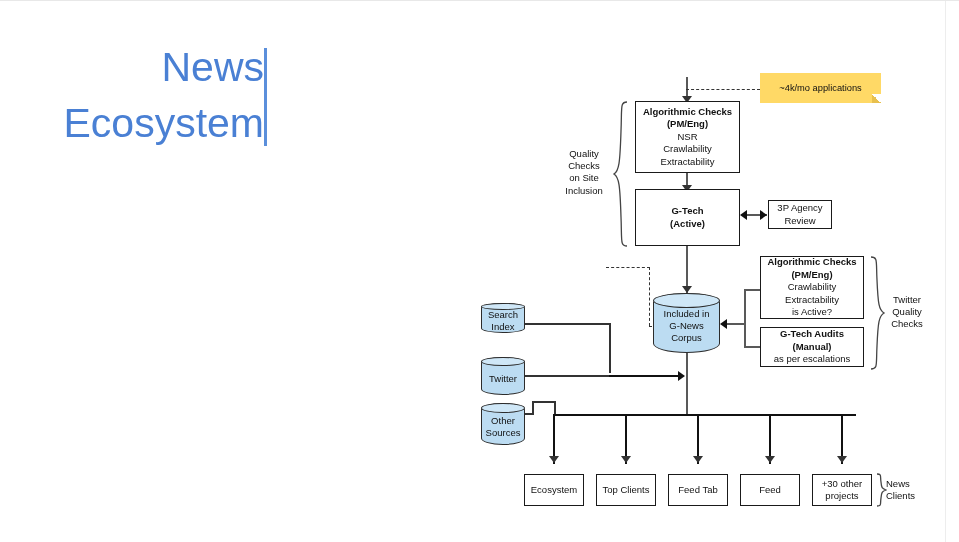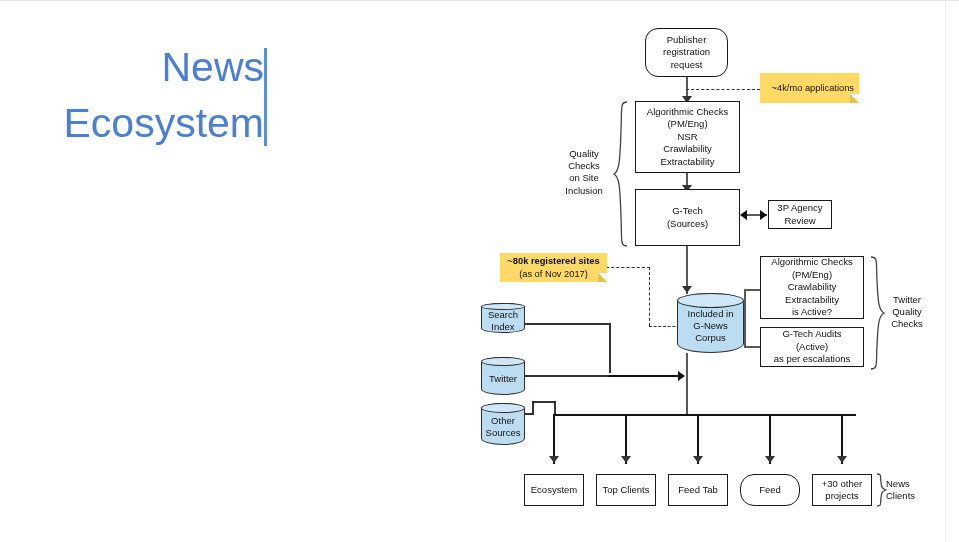--- a/index.html
+++ b/index.html
@@ -42,21 +42,21 @@
     background:#ffffff;
     border:1.4px solid #1a1a1a;
     color:#111;
     font-size:9.5px;
     line-height:12.4px;
     text-align:center;
     display:flex;flex-direction:column;justify-content:center;align-items:center;
     padding:2px 3px;
     white-space:pre-line;
   }
-  .node .hd{font-weight:normal;}
+  .node .hd{font-weight:bold;}
   .node.rounded{border-radius:13px;}
 
   
   .cyl{
     position:absolute;box-sizing:border-box;
     background:#bcdcf2;
     border:1.3px solid #2c2c2c;
     border-radius:50% / 16%;
     color:#111;font-size:9.5px;line-height:12px;text-align:center;
     display:flex;align-items:center;justify-content:center;
@@ -167,59 +167,54 @@
   <div class="arw down" style="left:549px;top:455px;"></div>
   <div class="ln v dark" style="left:625px;top:413px;height:50px;"></div>
   <div class="arw down" style="left:621px;top:455px;"></div>
   <div class="ln v dark" style="left:697px;top:413px;height:50px;"></div>
   <div class="arw down" style="left:693px;top:455px;"></div>
   <div class="ln v dark" style="left:769px;top:413px;height:50px;"></div>
   <div class="arw down" style="left:765px;top:455px;"></div>
   <div class="ln v dark" style="left:841px;top:413px;height:50px;"></div>
   <div class="arw down" style="left:837px;top:455px;"></div>
 
-  <div class="node rounded" style="left:645px;top:27px;width:83px;height:49px;">
-    <span>Publisher
-registration
-request</span>
-  </div>
 
   <div class="node" style="left:635px;top:100px;width:105px;height:72px;">
     <span class="hd">Algorithmic Checks
 (PM/Eng)</span>
     <span>NSR
 Crawlability
 Extractability</span>
   </div>
 
   <div class="node" style="left:635px;top:188px;width:105px;height:57px;">
     <span class="hd">G-Tech
-(Sources)</span>
+(Active)</span>
   </div>
 
   <div class="node" style="left:768px;top:199px;width:64px;height:29px;">
     <span>3P Agency
 Review</span>
   </div>
 
   <div class="node" style="left:760px;top:255px;width:104px;height:63px;">
     <span class="hd">Algorithmic Checks
 (PM/Eng)</span>
     <span>Crawlability
 Extractability
 is Active?</span>
   </div>
 
   <div class="node" style="left:760px;top:326px;width:104px;height:40px;">
     <span class="hd">G-Tech Audits
-(Active)</span>
+(Manual)</span>
     <span>as per escalations</span>
   </div>
 
-  <div class="cyl" style="left:677px;top:292px;width:67px;height:60px;">
+  <div class="cyl" style="left:653px;top:292px;width:67px;height:60px;">
     <span class="cap"></span>
     <span class="lbl">Included in
 G-News
 Corpus</span>
   </div>
 
   <div class="cyl" style="left:481px;top:302px;width:44px;height:30px;">
     <span class="cap"></span>
     <span class="lbl">Search
 Index</span>
@@ -236,38 +231,33 @@
 
   <div class="node" style="left:524px;top:473px;width:60px;height:32px;">
     <span>Ecosystem</span>
   </div>
   <div class="node" style="left:596px;top:473px;width:60px;height:32px;">
     <span>Top Clients</span>
   </div>
   <div class="node" style="left:668px;top:473px;width:60px;height:32px;">
     <span>Feed Tab</span>
   </div>
-  <div class="node" style="left:740px;top:473px;width:60px;height:32px;border-radius:14px;">
+  <div class="node" style="left:740px;top:473px;width:60px;height:32px;">
     <span>Feed</span>
   </div>
   <div class="node" style="left:812px;top:473px;width:60px;height:32px;">
     <span>+30 other
 projects</span>
   </div>
 
-  <div class="note" style="left:760px;top:72px;width:99px;height:30px;align-items:flex-end;">
+  <div class="note" style="left:760px;top:72px;width:121px;height:30px;">
     <span>~4k/mo applications</span>
     <span class="fold"></span>
   </div>
 
-  <div class="note" style="left:500px;top:252px;width:107px;height:29px;">
-    <span class="n1">~80k registered sites</span>
-    <span>(as of Nov 2017)</span>
-    <span class="fold"></span>
-  </div>
 
   <div class="brace" style="left:613px;top:100px;">
     <svg width="16" height="146" viewBox="0 0 16 146">
       <path d="M14 1 C7 1 9 6 8 30 C7 62 6 70 1 73 C6 76 7 84 8 116 C9 140 7 145 14 145" fill="none" stroke="#444" stroke-width="1.3"></path>
     </svg>
   </div>
   <div class="blabel" style="left:556px;top:147px;width:56px;">Quality
 Checks
 on Site
 Inclusion</div>

